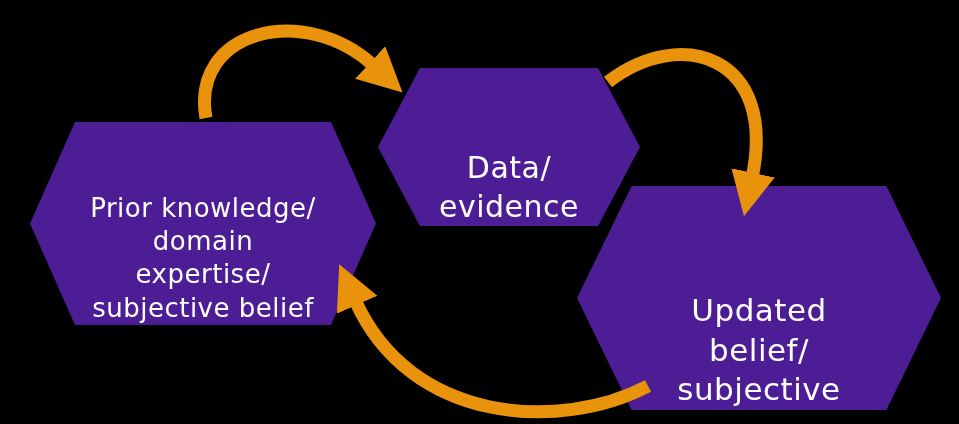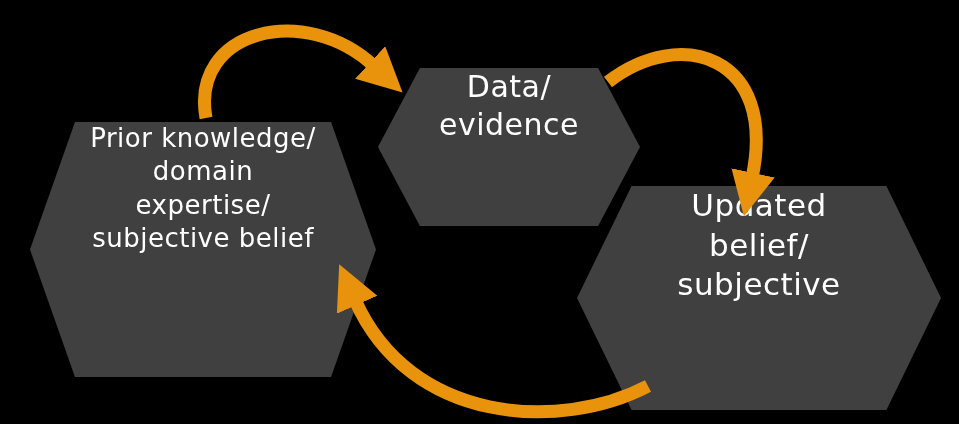--- a/index.html
+++ b/index.html
@@ -10,35 +10,35 @@
   .stage {
     position: relative;
     width: 959px;
     height: 424px;
     background: #000000;
     overflow: hidden;
     font-family: "DejaVu Sans", sans-serif;
   }
   .hex {
     position: absolute;
-    background: #404040;
+    background: #4c1d95;
     display: flex;
-    align-items: flex-start;
+    align-items: flex-end;
     justify-content: center;
     text-align: center;
     color: #ffffff;
   }
   .hex-label {
     white-space: pre-line;
     line-height: 1.28;
     letter-spacing: 0.5px;
   }
   .hex-prior {
     left: 30px; top: 122px;
-    width: 346px; height: 255px;
+    width: 346px; height: 203px;
     clip-path: polygon(0 50%, 13% 0, 87% 0, 100% 50%, 87% 100%, 13% 100%);
     font-size: 26px;
   }
   .hex-data {
     left: 378px; top: 68px;
     width: 262px; height: 158px;
     clip-path: polygon(0 50%, 16% 0, 84% 0, 100% 50%, 84% 100%, 16% 100%);
     font-size: 30px;
   }
   .hex-updated {

